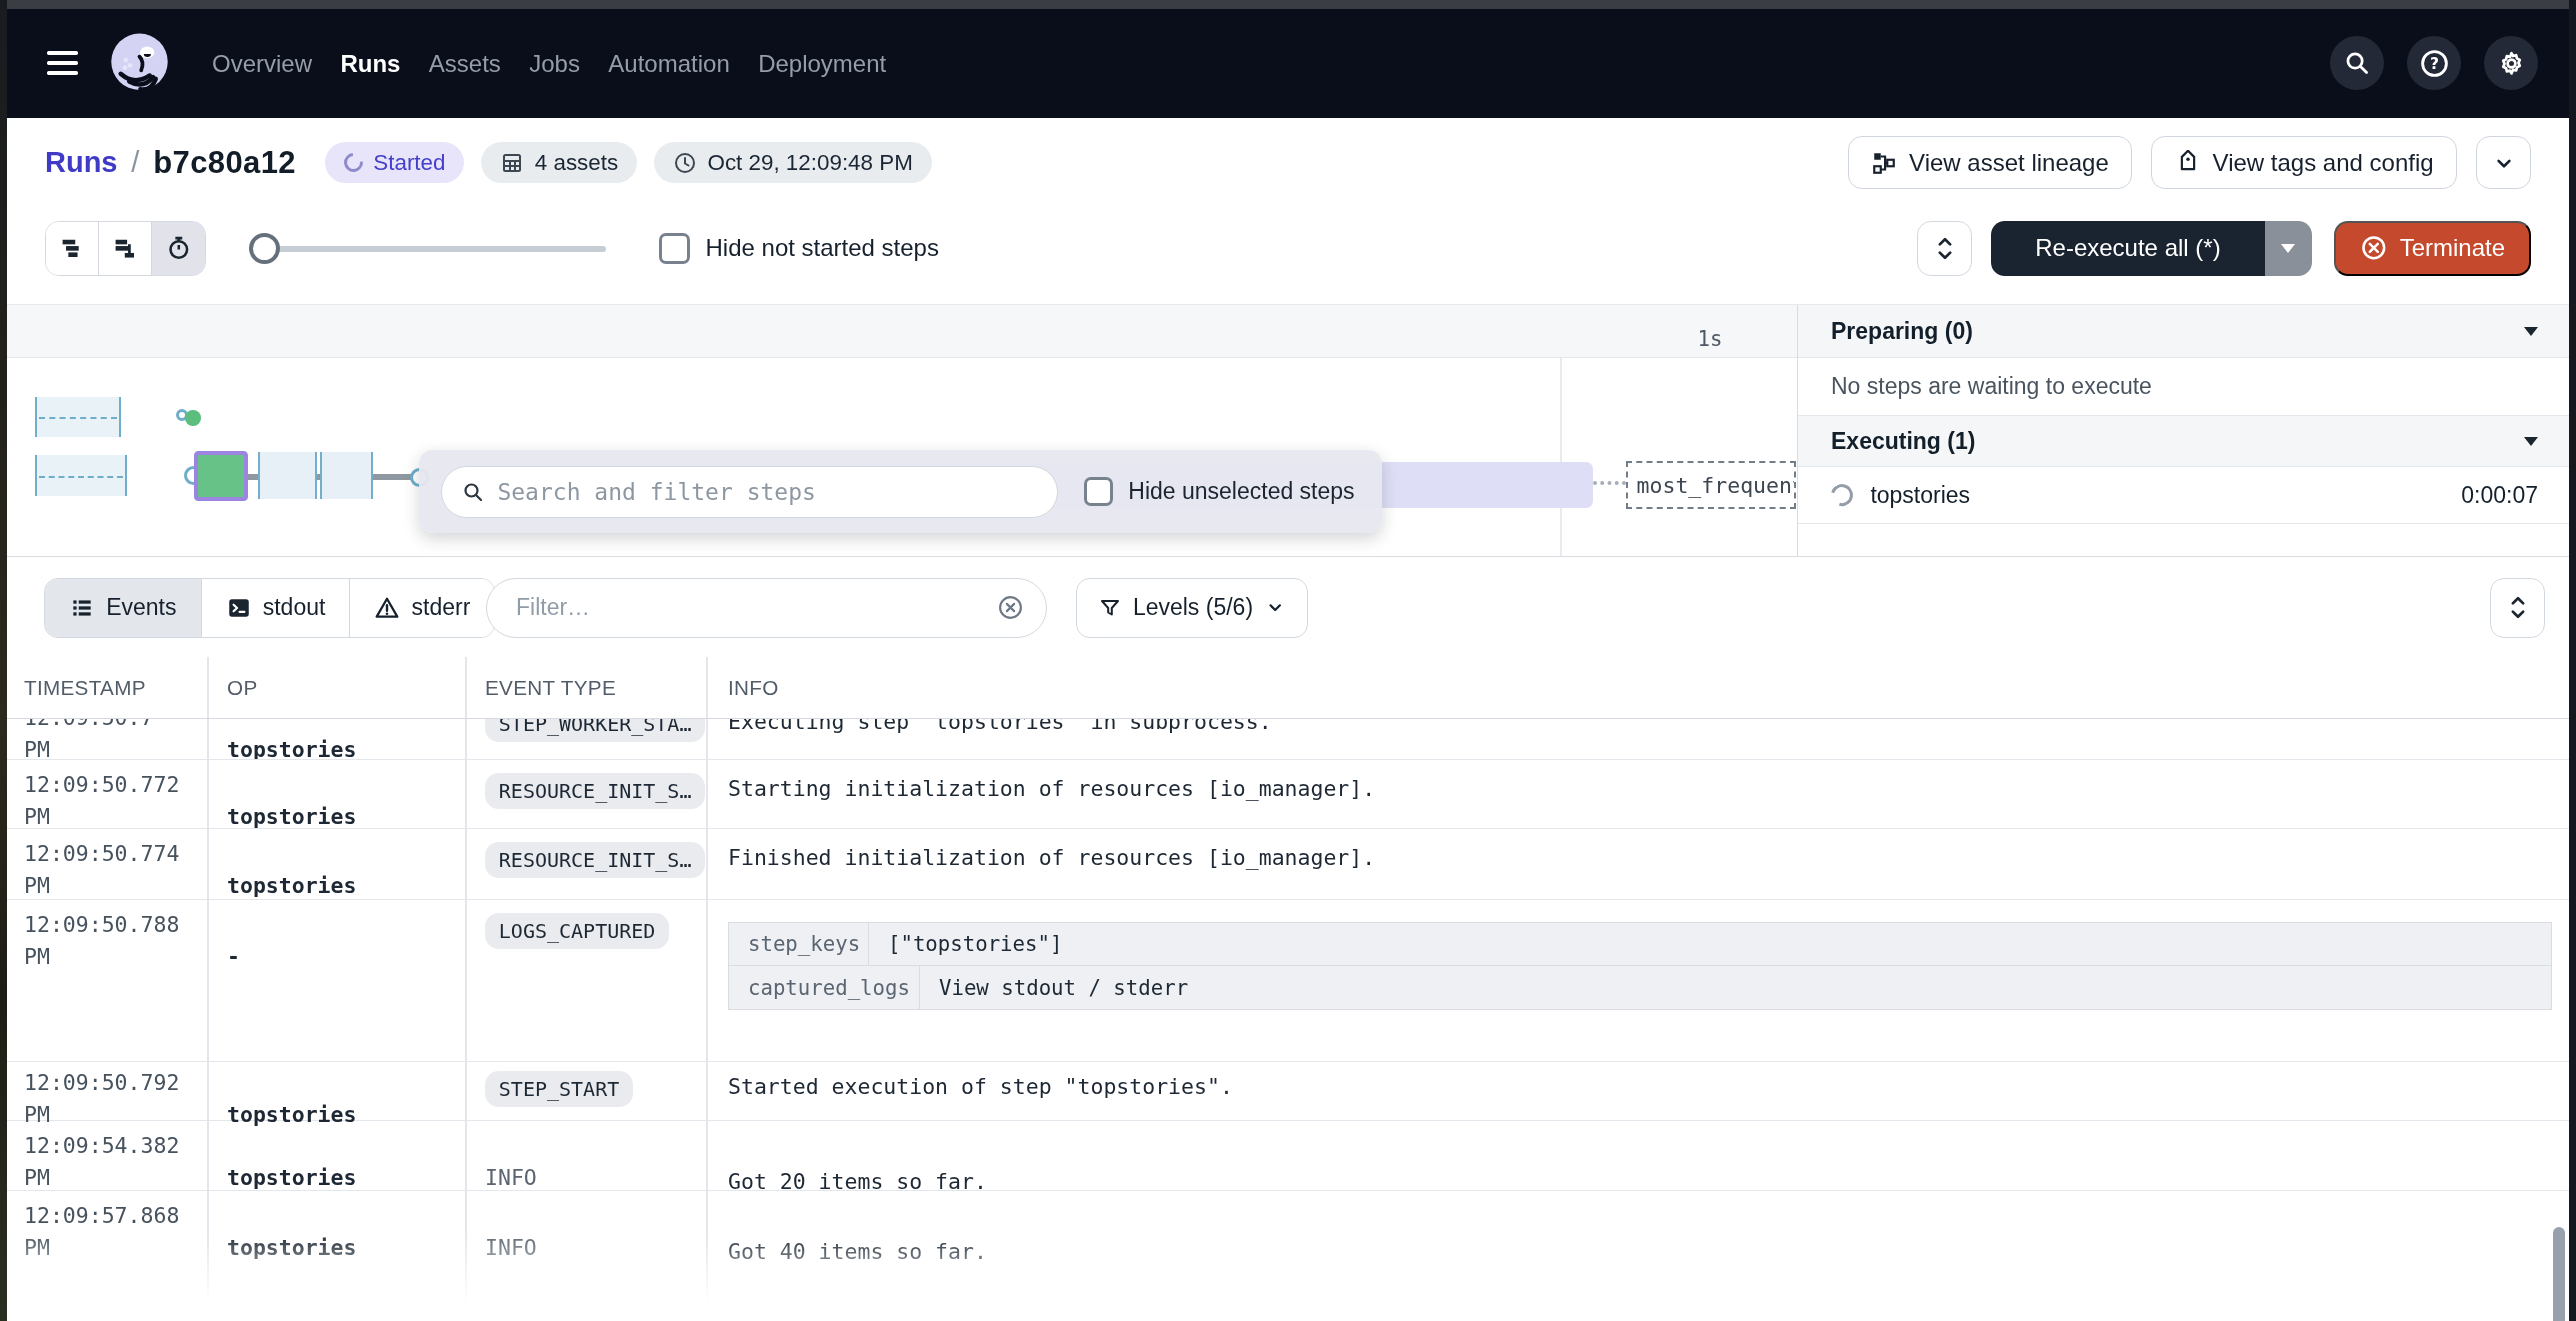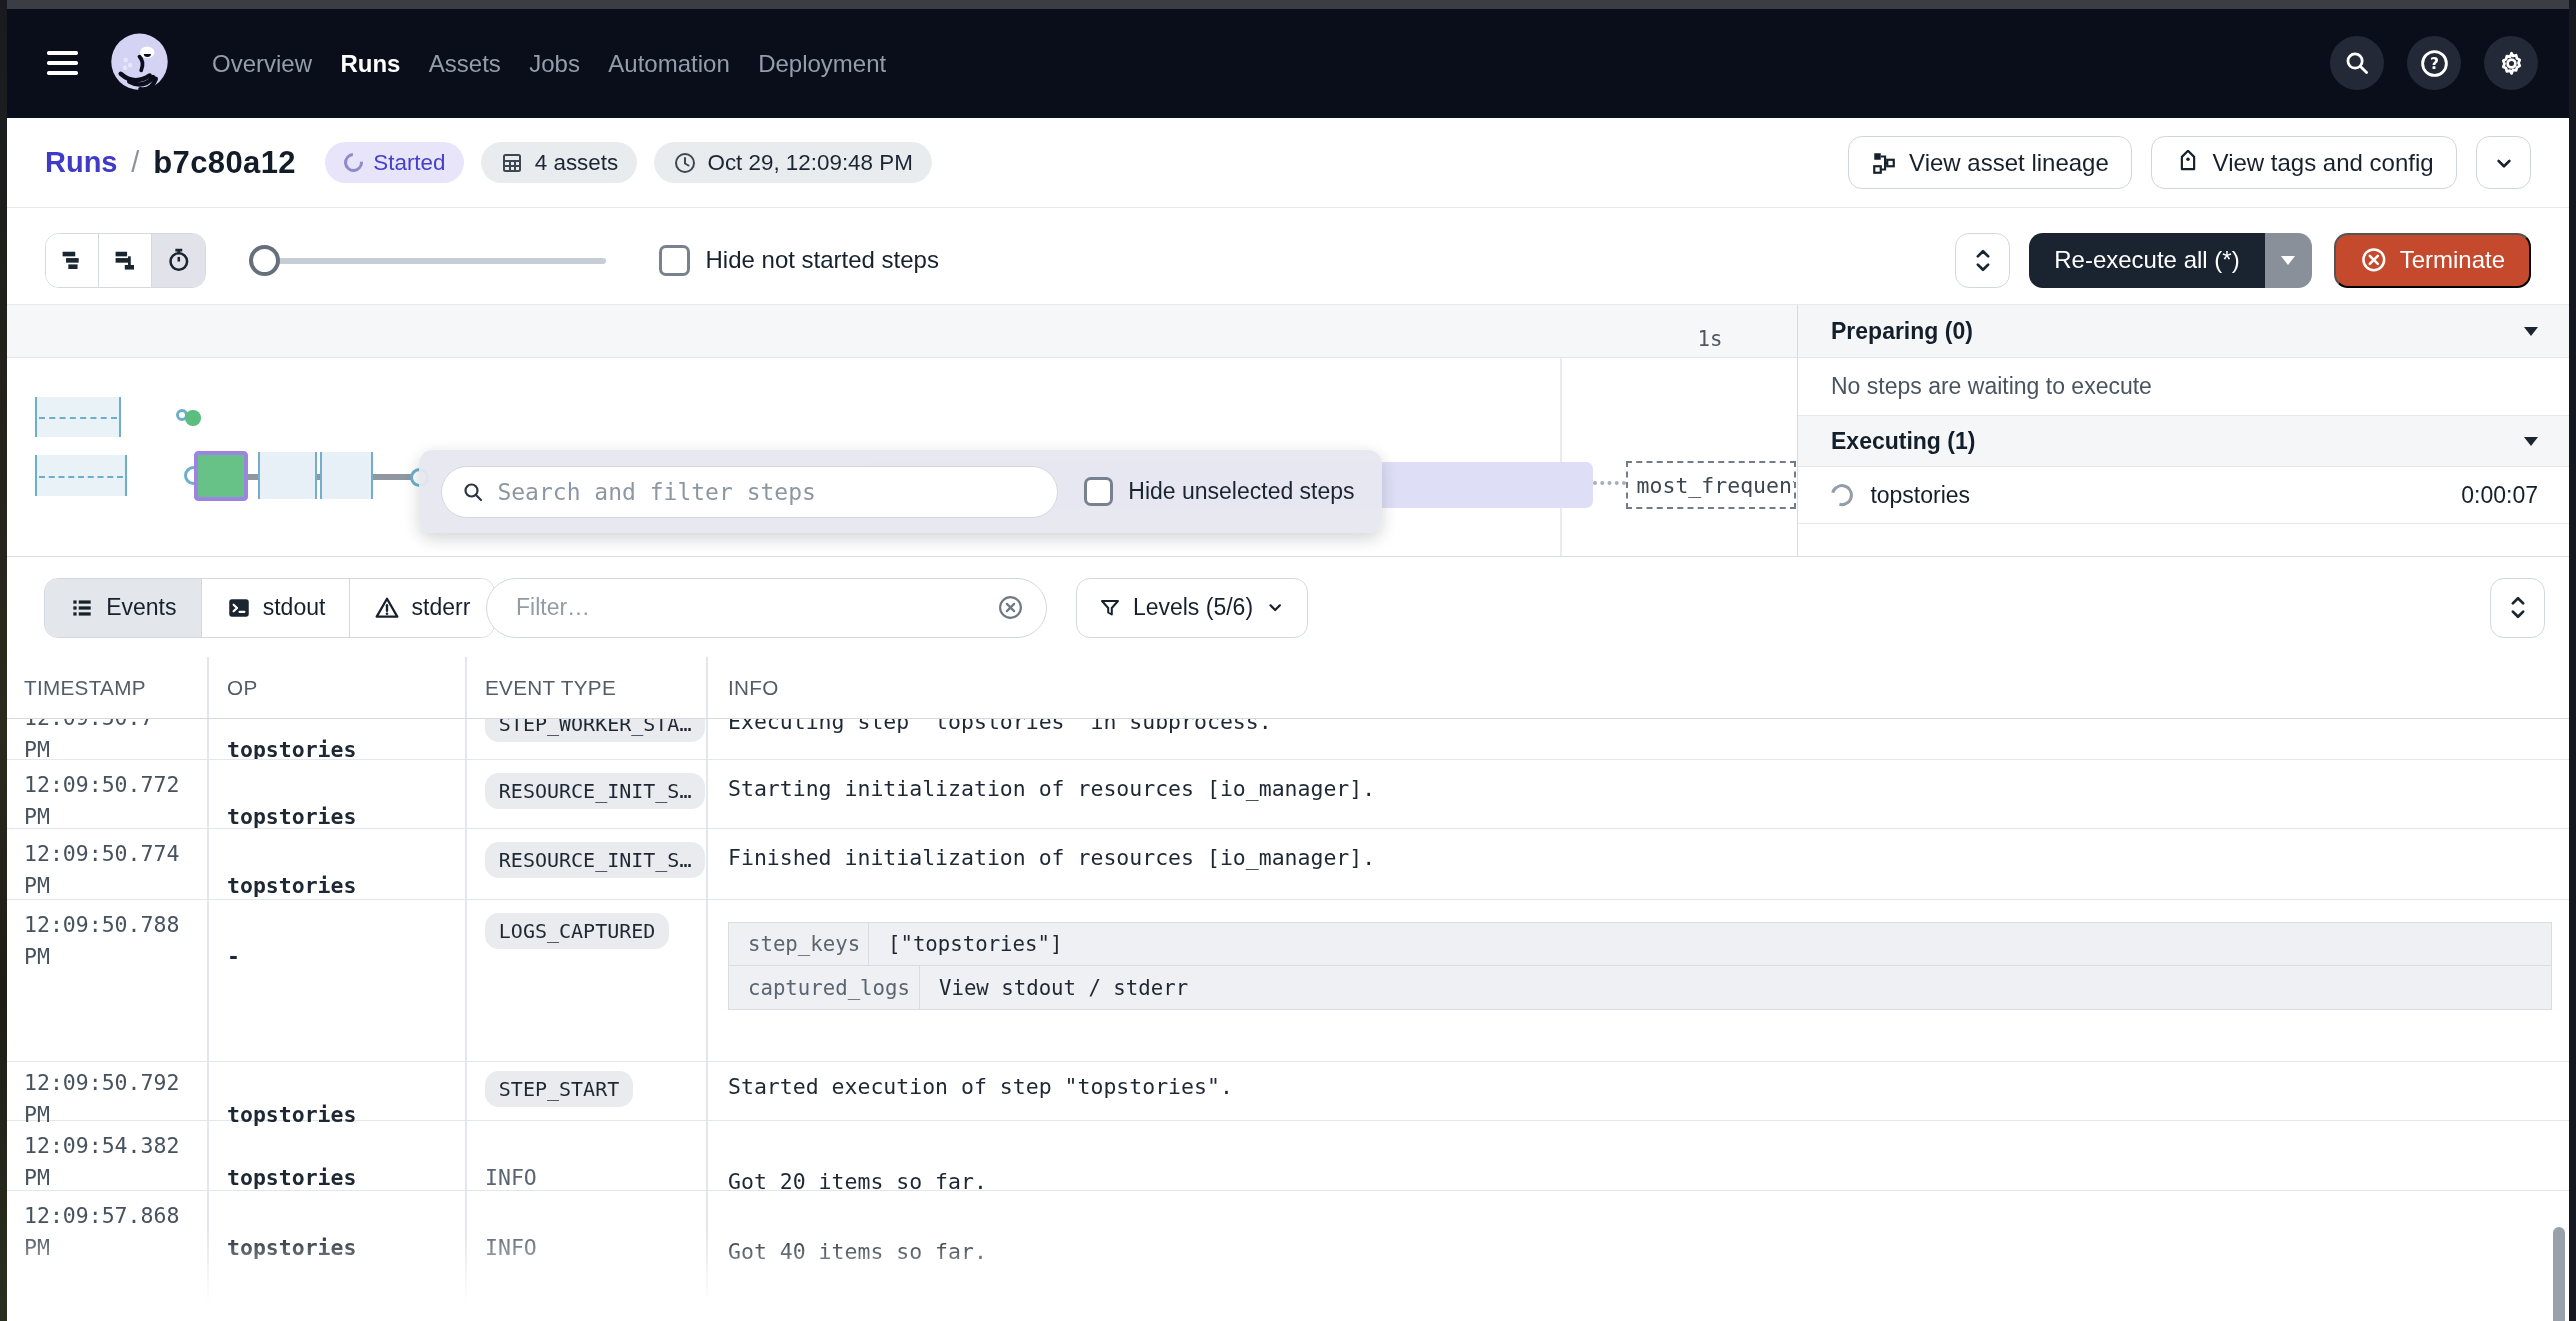--- a/index.html
+++ b/index.html
@@ -39,38 +39,38 @@
     padding:0 19px; font-size:22.4px; color:#1A2634; gap:10.3px; }
   .badge.started { background:#E8E5FB; color:#4540C9; margin-left:29px; }
   .badge + .badge { margin-left:17px; }
   .spin-ring { width:19px; height:19px; border-radius:50%; border:3px solid #8F8BCB; border-top-color:transparent; transform:rotate(40deg); }
   .hdr-actions { margin-left:auto; display:flex; align-items:center; gap:19px; }
   .btn-outline { height:53px; border:1.7px solid #CFD5DC; border-radius:13.8px; background:#fff;
     display:flex; align-items:center; gap:12px; padding:0 22.4px; font-size:24px; color:#16212D; cursor:pointer; }
   .btn-outline.sq { width:55px; justify-content:center; padding:0; }
 
   
-  .toolbar { position:absolute; left:0; top:212px; width:2576px; height:96px; background:#fff;
+  .toolbar { position:absolute; left:0; top:200px; width:2576px; height:96px; background:#fff;
     display:flex; align-items:center; padding:0 45px; }
   .segctl { display:flex; border:1.7px solid #D4D9E0; border-radius:13.8px; overflow:hidden; height:55px; }
   .segctl .seg { width:53px; display:flex; align-items:center; justify-content:center; background:#fff;
     border-right:1.7px solid #D4D9E0; cursor:pointer; color:#1A2530; }
   .segctl .seg:last-child { border-right:none; }
   .segctl .seg.active { background:#E2E3EA; }
   .zoom-slider { margin-left:43px; position:relative; width:357px; height:31px; cursor:pointer; }
   .zoom-slider .track { position:absolute; left:0; right:0; top:13px; height:6.9px; background:#C7CDD5; border-radius:3.4px; }
   .zoom-slider .knob { position:absolute; left:0; top:0; width:31px; height:31px; border-radius:50%;
     background:#fff; border:4.3px solid #65707C; }
   .chk { width:31px; height:31px; border:3.4px solid #78828E; border-radius:6.9px; background:#fff; cursor:pointer; flex:none; }
   .chk-row { display:flex; align-items:center; gap:15.5px; }
   .toolbar .chk-row { margin-left:53px; font-size:24px; color:#16212D; }
   .tb-spacer { flex:1; }
   .btn-split { display:flex; margin-left:19px; cursor:pointer; }
   .btn-split .main { height:55px; background:#1A2330; color:#fff; font-size:24px;
-    display:flex; align-items:center; padding:0 25px; border-radius:13.8px 0 0 13.8px; }
+    display:flex; align-items:center; padding:0 44px; border-radius:13.8px 0 0 13.8px; }
   .btn-split .dd { width:47px; height:55px; background:#8A909A; border-radius:0 13.8px 13.8px 0;
     display:flex; align-items:center; justify-content:center; }
   .tri-down { width:0; height:0; border-left:7.8px solid transparent; border-right:7.8px solid transparent; border-top:9.5px solid #fff; }
   .btn-terminate { height:55px; margin-left:22.4px; background:#C5492D; color:#fff; font-size:24px;
     border-radius:13.8px; display:flex; align-items:center; gap:12px; padding:0 24px; cursor:pointer; }
 
   
   .gantt { position:absolute; left:0; top:304px; width:2576px; height:252px; background:#fff;
     border-top:1.7px solid #E6E9ED; }
   .time-strip { position:absolute; left:0; top:0; width:1797px; height:53px; background:#F5F7F9;

